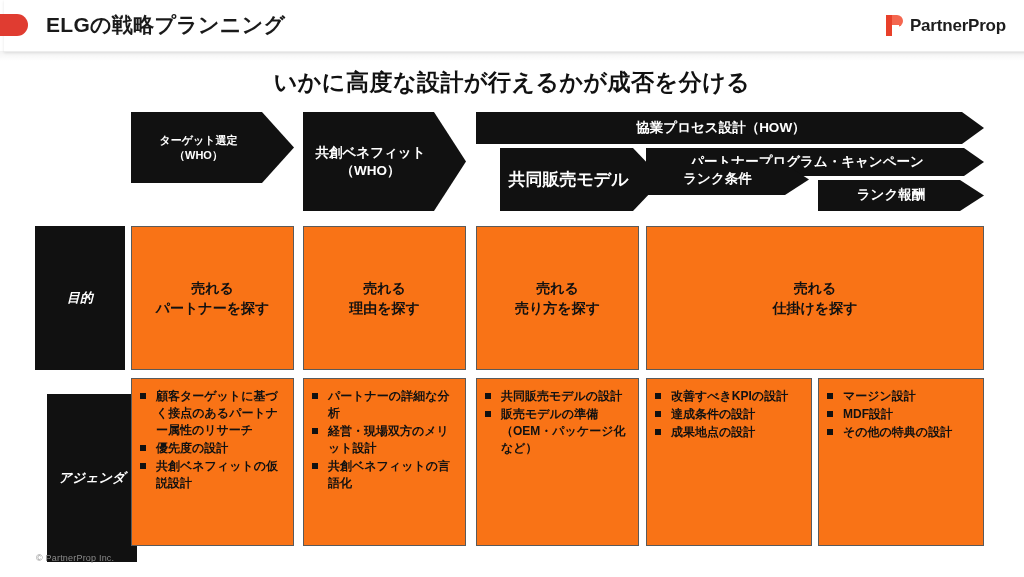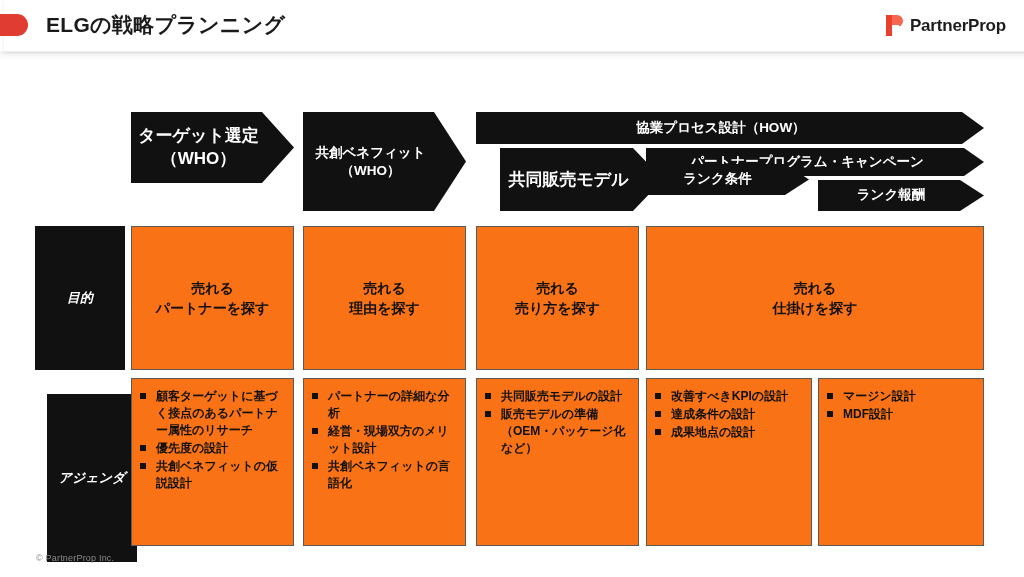--- a/index.html
+++ b/index.html
@@ -132,21 +132,21 @@
     font-weight: 700;
     line-height: 1.25;
     box-sizing: border-box;
   }
   .arw.two-line { line-height: 1.3; }
 
   
   .arw-1 {
     left: 131px; top: 0px;
     width: 163px; height: 71px;
-    font-size: 17px;
+    font-size: 11px;
     padding-right: 28px;
     clip-path: polygon(0 0, calc(100% - 32px) 0, 100% 50%, calc(100% - 32px) 100%, 0 100%);
   }
   .arw-2 {
     left: 303px; top: 0px;
     width: 163px; height: 99px;
     font-size: 13.5px;
     padding-right: 28px;
     clip-path: polygon(0 0, calc(100% - 32px) 0, 100% 50%, calc(100% - 32px) 100%, 0 100%);
   }
@@ -282,20 +282,21 @@
       <div class="brand-mark">
         <div class="bm-a"></div>
         <div class="bm-b"></div>
         <div class="bm-c"></div>
       </div>
       <div class="brand-text">PartnerProp</div>
     </div>
   </div>
   <div class="header-fade"></div>
 
+  <div class="headline">いかに高度な設計が行えるかが成否を分ける</div>
 
   <div class="arrows">
 
     <div class="arw arw-1 two-line">
       <span>
         <span>ターゲット選定</span><br>
         <span>（WHO）</span>
       </span>
     </div>
 
@@ -389,19 +390,20 @@
         <li>改善すべきKPIの設計</li>
         <li>達成条件の設計</li>
         <li>成果地点の設計</li>
       </ul>
     </div>
 
     <div class="cell cell-agenda a5">
       <ul class="blist">
         <li>マージン設計</li>
         <li>MDF設計</li>
+        <li>その他の特典の設計</li>
       </ul>
     </div>
   </div>
 
   <div class="footer">© PartnerProp Inc.</div>
 
 </div>
 
 </body></html>

